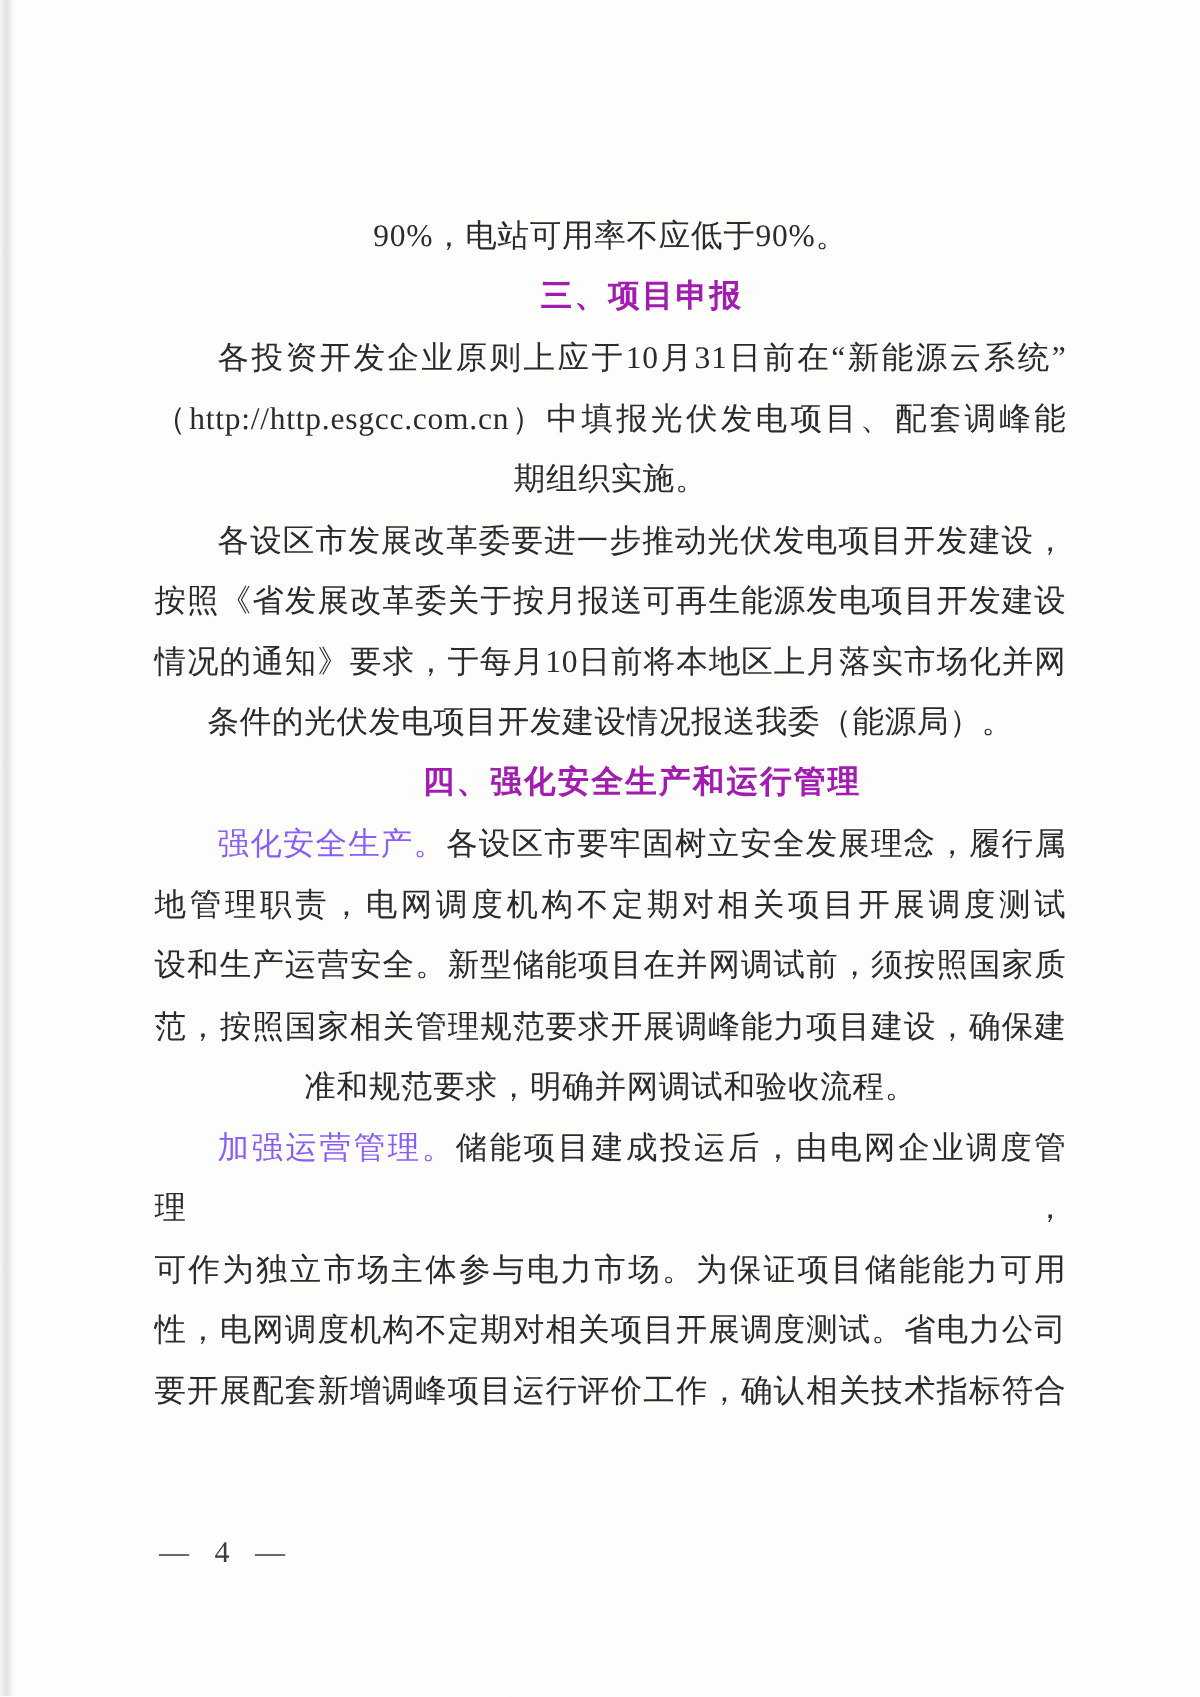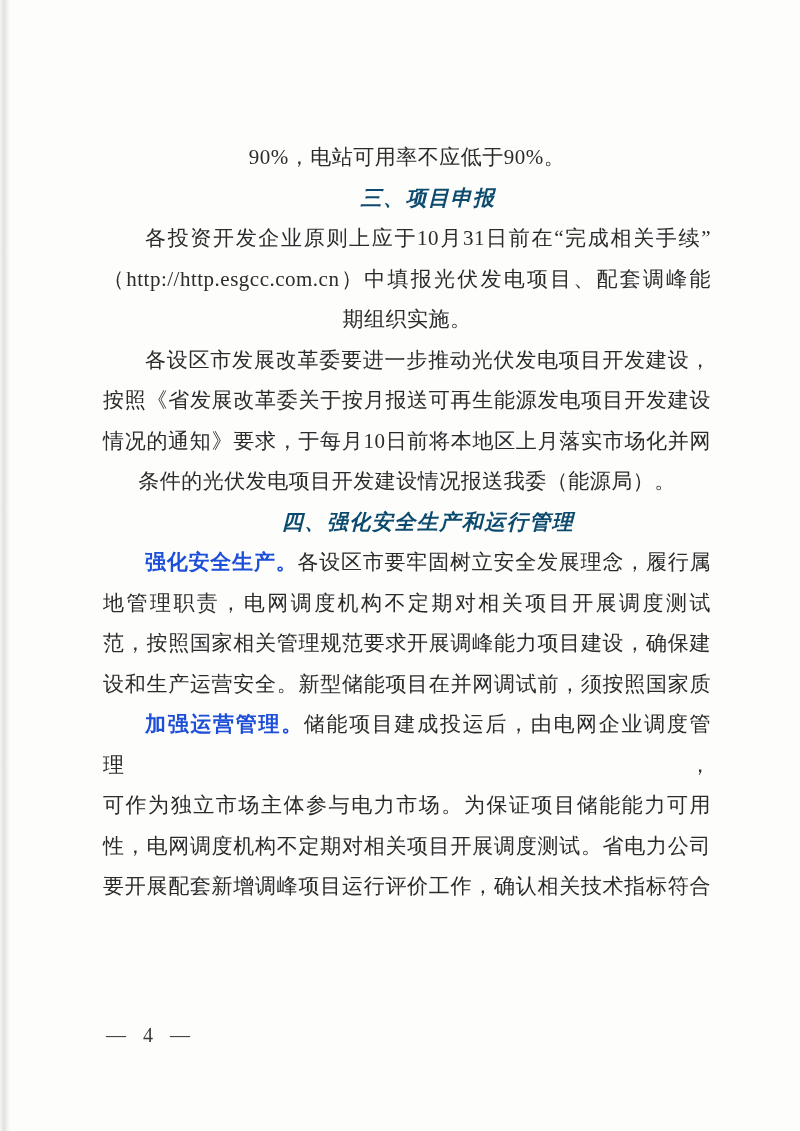--- a/index.html
+++ b/index.html
@@ -44,28 +44,27 @@
     white-space: normal;
     text-align: justify;
     text-align-last: justify;
   }
   .first {
     text-indent: 2em;
   }
   .heading {
     font-family: "Liberation Sans", "DejaVu Sans", sans-serif;
     font-weight: 700;
-    color: #0c4a6e;
+    color: #a21caf;
     padding-left: 2em;
     letter-spacing: 1.5px;
-    font-style: italic;
   }
   .lead {
-    font-weight: 700;
-    color: #1d4ed8;
+    font-weight: 400;
+    color: #8b5cf6;
   }
   .footer {
     position: absolute;
     left: 106px;
     top: 1020px;
     font-size: 20px;
     line-height: 30px;
     letter-spacing: 6px;
     color: #3a3a3a;
     font-family: "Liberation Serif", "DejaVu Serif", serif;
@@ -76,37 +75,38 @@
 
 <div class="page">
   <div class="scan-edge"></div>
 
   <div class="content">
 
     <div class="line">90%，电站可用率不应低于90%。</div>
 
     <div class="line heading">三、项目申报</div>
 
-    <div class="line jl first">各投资开发企业原则上应于10月31日前在“完成相关手续”</div>
+    <div class="line jl first">各投资开发企业原则上应于10月31日前在“新能源云系统”</div>
     <div class="line jl">（http://http.esgcc.com.cn）中填报光伏发电项目、配套调峰能</div>
     <div class="line">期组织实施。</div>
 
     <div class="line jl first">各设区市发展改革委要进一步推动光伏发电项目开发建设，</div>
     <div class="line jl">按照《省发展改革委关于按月报送可再生能源发电项目开发建设</div>
     <div class="line jl">情况的通知》要求，于每月10日前将本地区上月落实市场化并网</div>
     <div class="line">条件的光伏发电项目开发建设情况报送我委（能源局）。</div>
 
     <div class="line heading">四、强化安全生产和运行管理</div>
 
     <div class="line jl first">
       <span class="lead">强化安全生产。</span><span>各设区市要牢固树立安全发展理念，履行属</span>
     </div>
     <div class="line jl">地管理职责，电网调度机构不定期对相关项目开展调度测试</div>
+    <div class="line jl">设和生产运营安全。新型储能项目在并网调试前，须按照国家质</div>
     <div class="line jl">范，按照国家相关管理规范要求开展调峰能力项目建设，确保建</div>
-    <div class="line jl">设和生产运营安全。新型储能项目在并网调试前，须按照国家质</div>
+    <div class="line">准和规范要求，明确并网调试和验收流程。</div>
 
     <div class="line jl first">
       <span class="lead">加强运营管理。</span><span>储能项目建成投运后，由电网企业调度管理，</span>
     </div>
     <div class="line jl">可作为独立市场主体参与电力市场。为保证项目储能能力可用</div>
     <div class="line jl">性，电网调度机构不定期对相关项目开展调度测试。省电力公司</div>
     <div class="line jl">要开展配套新增调峰项目运行评价工作，确认相关技术指标符合</div>
 
   </div>
 

